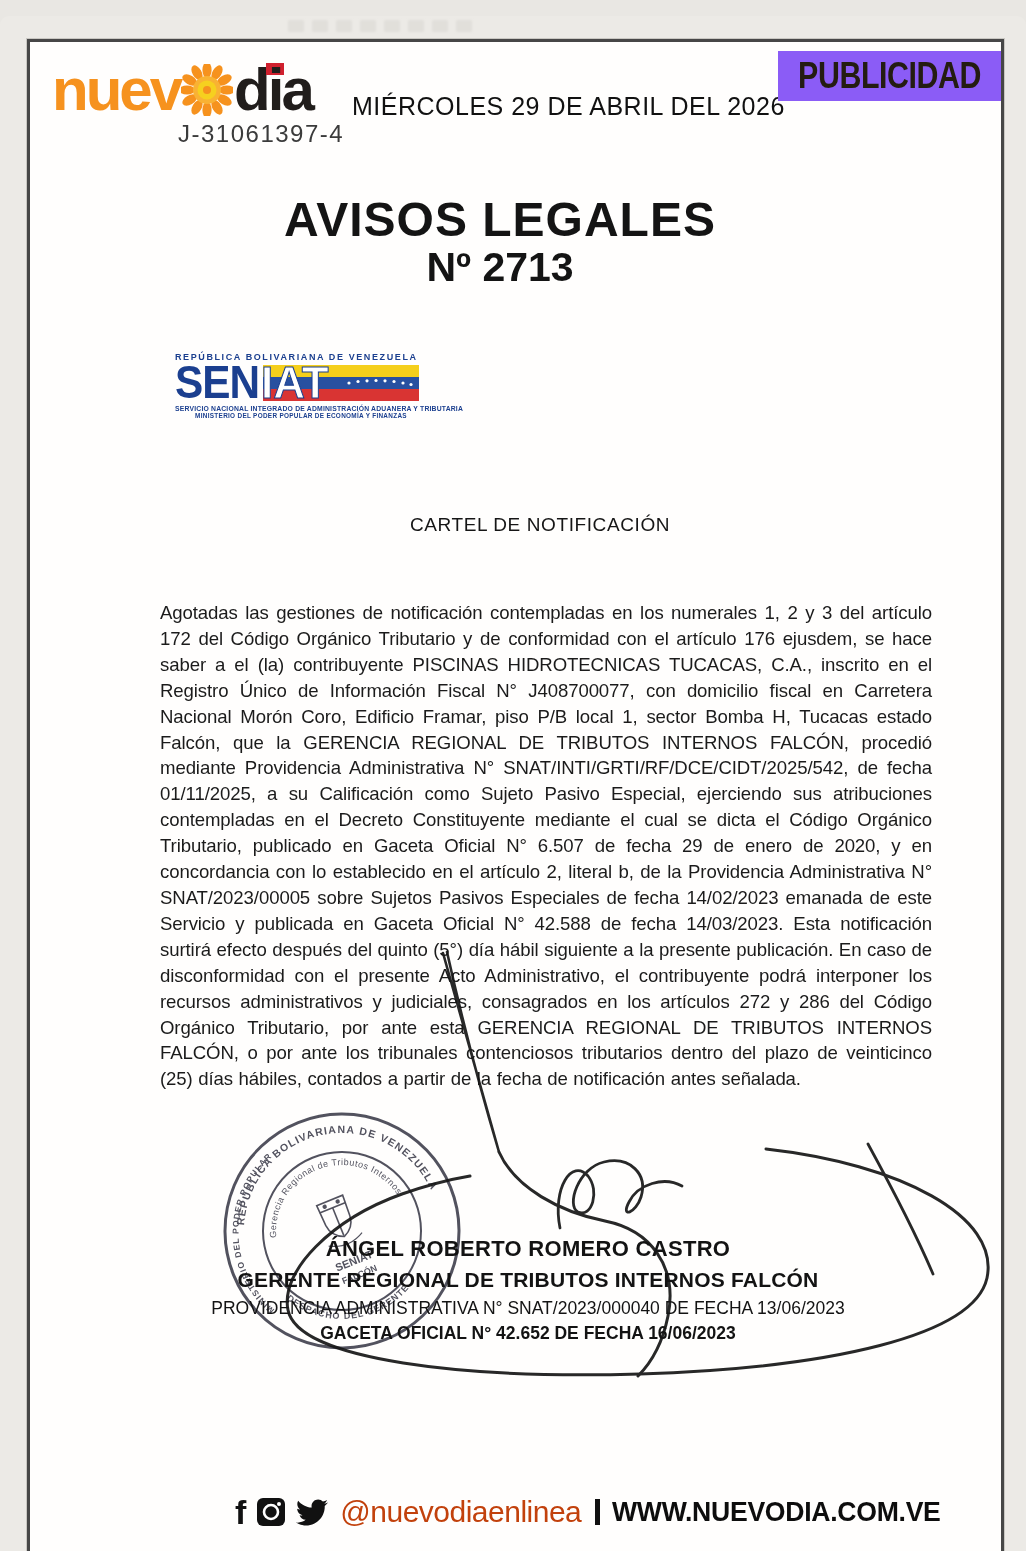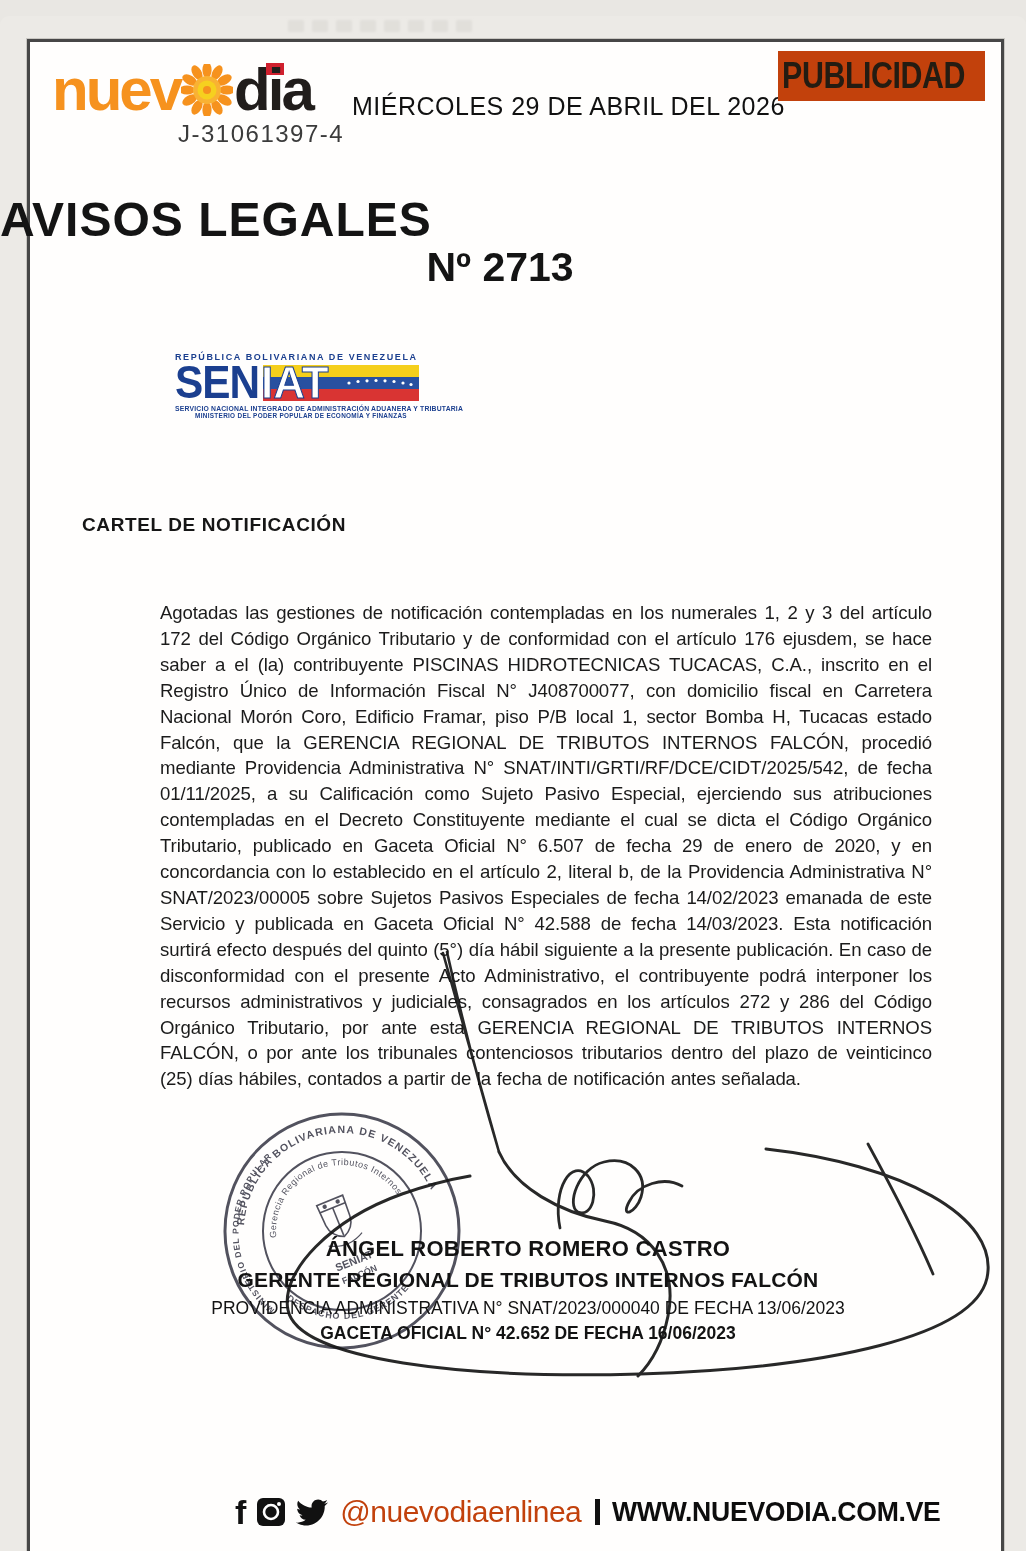--- a/index.html
+++ b/index.html
@@ -29,40 +29,40 @@
   .logo{position:absolute;left:52px;top:36px;height:66px;display:flex;align-items:flex-end;}
   .logo .t1{font-size:60px;font-weight:800;letter-spacing:-3px;color:#F6921E;line-height:.94;}
   .logo .sun{width:52px;height:52px;margin:0 1px 2px 1px;}
   .logo .t2{font-size:60px;font-weight:800;letter-spacing:-3px;color:#211d1b;line-height:.94;display:flex;}
   .logo .iwrap{position:relative;}
   .logo .iwrap .accent{position:absolute;left:-2px;top:1px;width:18px;height:12px;background:#D0202E;}
   .logo .iwrap .ichar{position:relative;}
   .logo-reg{position:absolute;left:178px;top:104px;font-size:24px;letter-spacing:1.5px;color:#3b3b3b;}
   .date{position:absolute;left:352px;top:76px;font-size:25px;font-weight:normal;letter-spacing:.5px;color:#111;}
   .publicidad{
-    position:absolute;left:778px;top:35px;width:207px;height:50px;background:#c2410c;
+    position:absolute;left:778px;top:35px;width:223px;height:50px;background:#8b5cf6;
     display:flex;align-items:center;justify-content:flex-end;
   }
   .publicidad span{font-size:37px;font-weight:900;color:#241c12;transform:scaleX(.82);letter-spacing:-.5px;white-space:nowrap;}
   
-  .avisos{position:absolute;left:0;top:176px;width:1000px;
+  .avisos{position:absolute;left:0;top:176px;width:1000px;text-align:center;
     font-size:48px;font-weight:800;letter-spacing:1px;color:#141414;}
   .aviso-num{position:absolute;left:0;top:228px;width:1000px;text-align:center;
     font-size:41px;font-weight:800;color:#141414;}
   
   .seniat{position:absolute;left:175px;top:336px;width:252px;}
   .seniat .country{font-size:9px;font-weight:bold;letter-spacing:1.6px;color:#1B3F8F;white-space:nowrap;}
   .seniat .brandrow{display:flex;align-items:center;height:40px;margin-top:1px;}
   .seniat .sen{font-size:46px;font-weight:800;color:#1B3F8F;letter-spacing:-1px;line-height:.82;transform:scaleX(.92);transform-origin:left bottom;}
   .seniat svg.flag{margin-left:-4px;}
   .seniat .service{font-size:6.8px;font-weight:bold;letter-spacing:.2px;color:#1B3F8F;white-space:nowrap;margin-top:2px;}
   .seniat .ministry{font-size:6.4px;font-weight:bold;letter-spacing:.3px;color:#1B3F8F;white-space:nowrap;text-align:center;}
   
-  .cartel{position:absolute;left:82px;top:498px;width:916px;text-align:left;
-    font-size:19px;font-weight:bold;letter-spacing:.6px;color:#161616;}
+  .cartel{position:absolute;left:82px;top:498px;width:916px;text-align:center;
+    font-size:19px;font-weight:normal;letter-spacing:.6px;color:#161616;}
   .body-text{
     position:absolute;left:160px;top:584px;width:772px;z-index:3;
     font-size:18.6px;line-height:25.9px;text-align:justify;text-align-last:left;
     color:#1b1b1b;letter-spacing:-.1px;word-spacing:.5px;
   }
   .body-text b{font-weight:normal;}
   
   .stamp{position:absolute;left:216px;top:1086px;z-index:2;opacity:.88;filter:blur(.35px);}
   
   .sig-block{position:absolute;left:128px;top:1220px;width:800px;text-align:center;z-index:3;color:#131313;}

